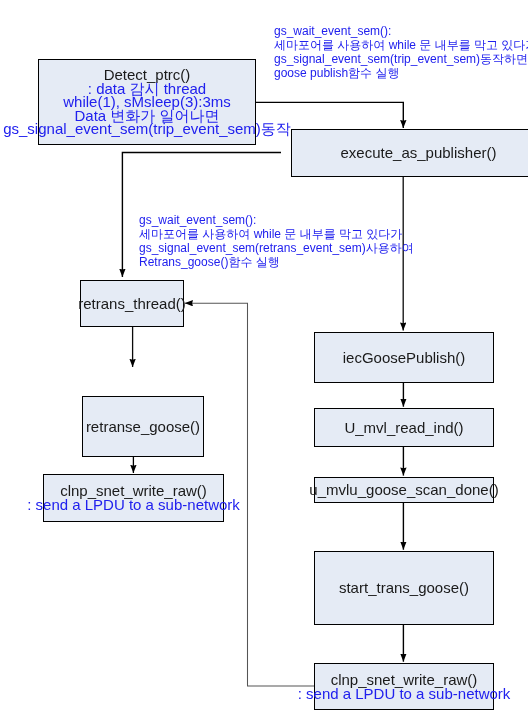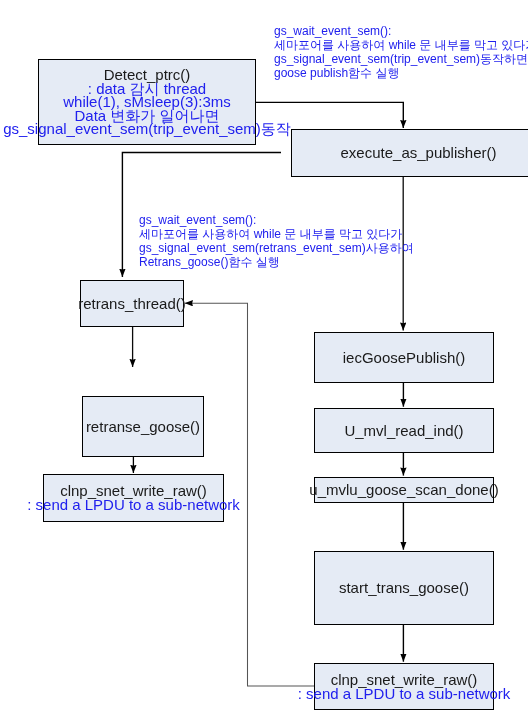--- a/index.html
+++ b/index.html
@@ -110,21 +110,21 @@
 
   <div class="node" style="left:43.0px; top:474.0px; width:181.0px; height:48.0px;">
     <div class="line">clnp_snet_write_raw()</div>
     <div class="line blue">: send a LPDU to a sub-network</div>
   </div>
 
   <div class="node" style="left:314.0px; top:332.0px; width:180.0px; height:51px;">
     <div class="line">iecGoosePublish()</div>
   </div>
 
-  <div class="node" style="left:314.0px; top:408.0px; width:180.0px; height:45px;">
+  <div class="node" style="left:314.0px; top:408.0px; width:180.0px; height:39.0px;">
     <div class="line">U_mvl_read_ind()</div>
   </div>
 
   <div class="node" style="left:314.0px; top:477.0px; width:180.0px; height:26.0px;">
     <div class="line">u_mvlu_goose_scan_done()</div>
   </div>
 
   <div class="node" style="left:314.0px; top:551.0px; width:180.0px; height:74.0px;">
     <div class="line">start_trans_goose()</div>
   </div>

